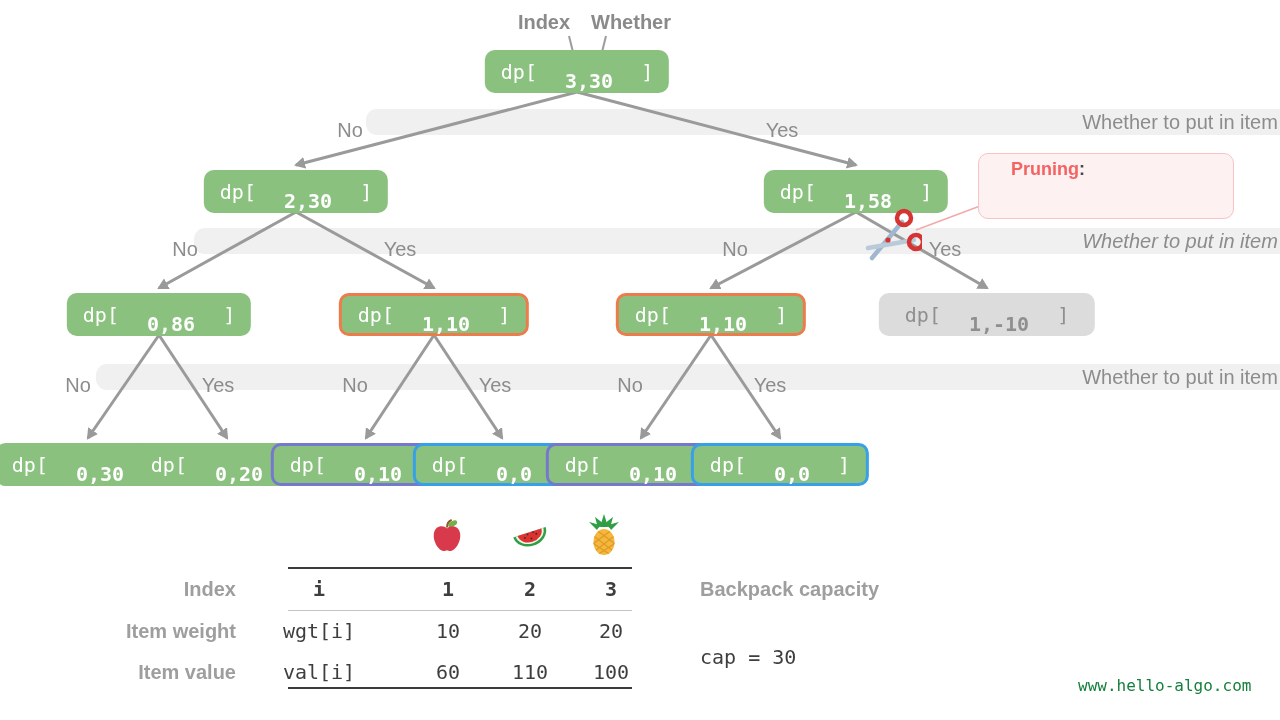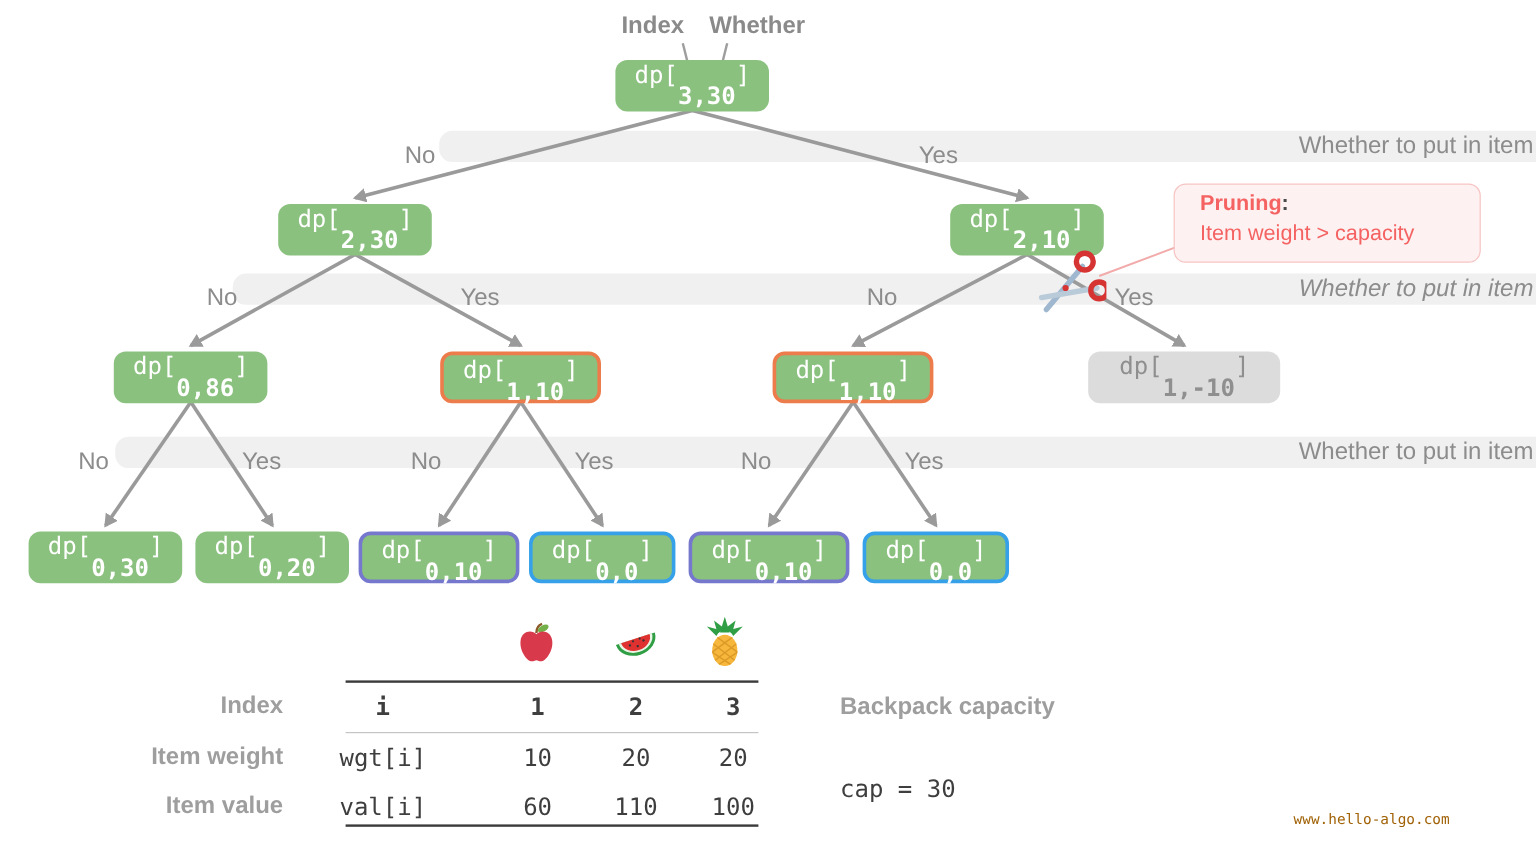--- a/index.html
+++ b/index.html
@@ -10,51 +10,51 @@
   .pointer-label{position:absolute;top:22px;transform:translate(-50%,-50%);
     font-size:20px;font-weight:bold;color:var(--label-gray,#8A8A8A);white-space:nowrap;z-index:3;}
 
   .band{position:absolute;height:26px;background:var(--band-bg,#F0F0F0);border-radius:11px;z-index:1;margin-left:44px;}
   .band .question{position:absolute;right:17px;top:50%;transform:translateY(-50%);
     font-size:20px;color:#8C8C8C;white-space:nowrap;}
   .band .question .item-num{font-weight:bold;color:#4F4F4F;margin-left:5px;}
   .decision{position:absolute;transform:translate(-50%,-50%);font-size:20px;color:#8C8C8C;z-index:3;white-space:nowrap;}
 
   .node{position:absolute;height:43px;box-sizing:border-box;padding:0 16px;border-radius:10px;
-    background:var(--node-green,#8BC17F);color:#fff;display:flex;align-items:flex-start;justify-content:center;
+    background:var(--node-green,#8BC17F);color:#fff;display:flex;align-items:center;justify-content:center;
     font-family:"DejaVu Sans Mono","Liberation Mono",monospace;font-size:20px;white-space:nowrap;
-    transform:translateX(-50%);z-index:5;}
+    transform:translateX(-50%);z-index:5;gap:28px;}
   .node .args{font-weight:bold;margin-top:18px;}
   .node.orange{border:3px solid var(--border-orange,#ED7C4D);}
   .node.purple{border:3px solid var(--border-purple,#7678CE);}
   .node.blue{border:3px solid var(--border-blue,#36A1E8);}
   .node.gray{background:var(--node-gray-bg,#DCDCDC);color:var(--node-gray-text,#8F8F8F);padding:0 26px;}
 
   #pruning-box{position:absolute;left:978px;top:153px;width:256px;height:66px;box-sizing:border-box;
     background:var(--pruning-bg,#FDF1F1);border:1.5px solid var(--pruning-border,#F7C3C3);border-radius:10px;
-    padding:5px 21px;z-index:6;}
+    padding:5px 32px;z-index:6;}
   #pruning-box .p-title{font-size:18px;font-weight:bold;color:var(--pruning-red,#F56262);}
   #pruning-box .p-colon{font-size:18px;font-weight:bold;color:#4A4A4A;}
   #pruning-box .p-body{font-size:18px;color:var(--pruning-red,#F56262);margin-top:4px;}
 
   #scissors{position:absolute;left:858px;top:206px;z-index:7;}
 
   .fruit{position:absolute;transform:translate(-50%,-50%);z-index:3;}
   .hline{position:absolute;left:288px;width:344px;z-index:3;}
   .table-label{position:absolute;left:36px;width:200px;text-align:right;transform:translateY(-50%);
     font-size:20px;font-weight:bold;color:#9E9E9E;z-index:3;white-space:nowrap;}
   .table-cell{position:absolute;transform:translate(-50%,-50%);
     font-family:"DejaVu Sans Mono","Liberation Mono",monospace;font-size:20px;color:#3E3E3E;z-index:3;white-space:nowrap;}
   .table-cell.bold{font-weight:bold;}
 
   #cap-title{position:absolute;left:700px;top:578px;font-size:20px;font-weight:bold;color:#9E9E9E;z-index:3;}
   #cap-code{position:absolute;left:700px;top:617px;font-family:"DejaVu Sans Mono","Liberation Mono",monospace;
     font-size:20px;color:#3E3E3E;z-index:3;margin-top:28px;}
   #watermark{position:absolute;left:1078px;top:676px;font-family:"DejaVu Sans Mono","Liberation Mono",monospace;
-    font-size:12px;color:#a16207;z-index:3;}
+    font-size:16px;color:#15803d;z-index:3;}
 </style>
 </head>
 <body>
 
 <div id="stage">
 
   <svg id="overlay" width="1280" height="720">
     <defs>
       <marker id="arrowhead" markerUnits="userSpaceOnUse" markerWidth="14" markerHeight="14" refX="9" refY="6" orient="auto">
         <path d="M0,0 L11,6 L0,12 Z" fill="#9A9A9A"></path>
@@ -109,21 +109,21 @@
         <span class="args">3,30</span>
         <span>]</span>
       </div>
       <div class="node " style="left: 296px; top: 170px;">
         <span>dp[</span>
         <span class="args">2,30</span>
         <span>]</span>
       </div>
       <div class="node " style="left: 856px; top: 170px;">
         <span>dp[</span>
-        <span class="args">2,10</span>
+        <span class="args">1,58</span>
         <span>]</span>
       </div>
       <div class="node " style="left: 159px; top: 293px;">
         <span>dp[</span>
         <span class="args">0,86</span>
         <span>]</span>
       </div>
       <div class="node orange" style="left: 434px; top: 293px;">
         <span>dp[</span>
         <span class="args">1,10</span>
@@ -166,21 +166,20 @@
       </div>
       <div class="node blue" style="left: 780px; top: 443px;">
         <span>dp[</span>
         <span class="args">0,0</span>
         <span>]</span>
       </div>
     </div>
 
   <div id="pruning-box">
     <span class="p-title">Pruning</span><span class="p-colon">:</span>
-    <div class="p-body">Item weight &gt; capacity</div>
   </div>
 
   <svg id="scissors" width="64" height="64" viewBox="0 0 64 64">
     <line x1="44" y1="16" x2="14" y2="52" stroke="#9FB8CF" stroke-width="4.5" stroke-linecap="round"></line>
     <line x1="56" y1="34" x2="10" y2="42" stroke="#B9CAD9" stroke-width="4.5" stroke-linecap="round"></line>
     <circle cx="46" cy="12" r="7" fill="none" stroke="#D63333" stroke-width="4.5"></circle>
     <circle cx="58" cy="36" r="7" fill="none" stroke="#D63333" stroke-width="4.5"></circle>
     <circle cx="30" cy="34" r="2.6" fill="#D63333"></circle>
   </svg>
 

